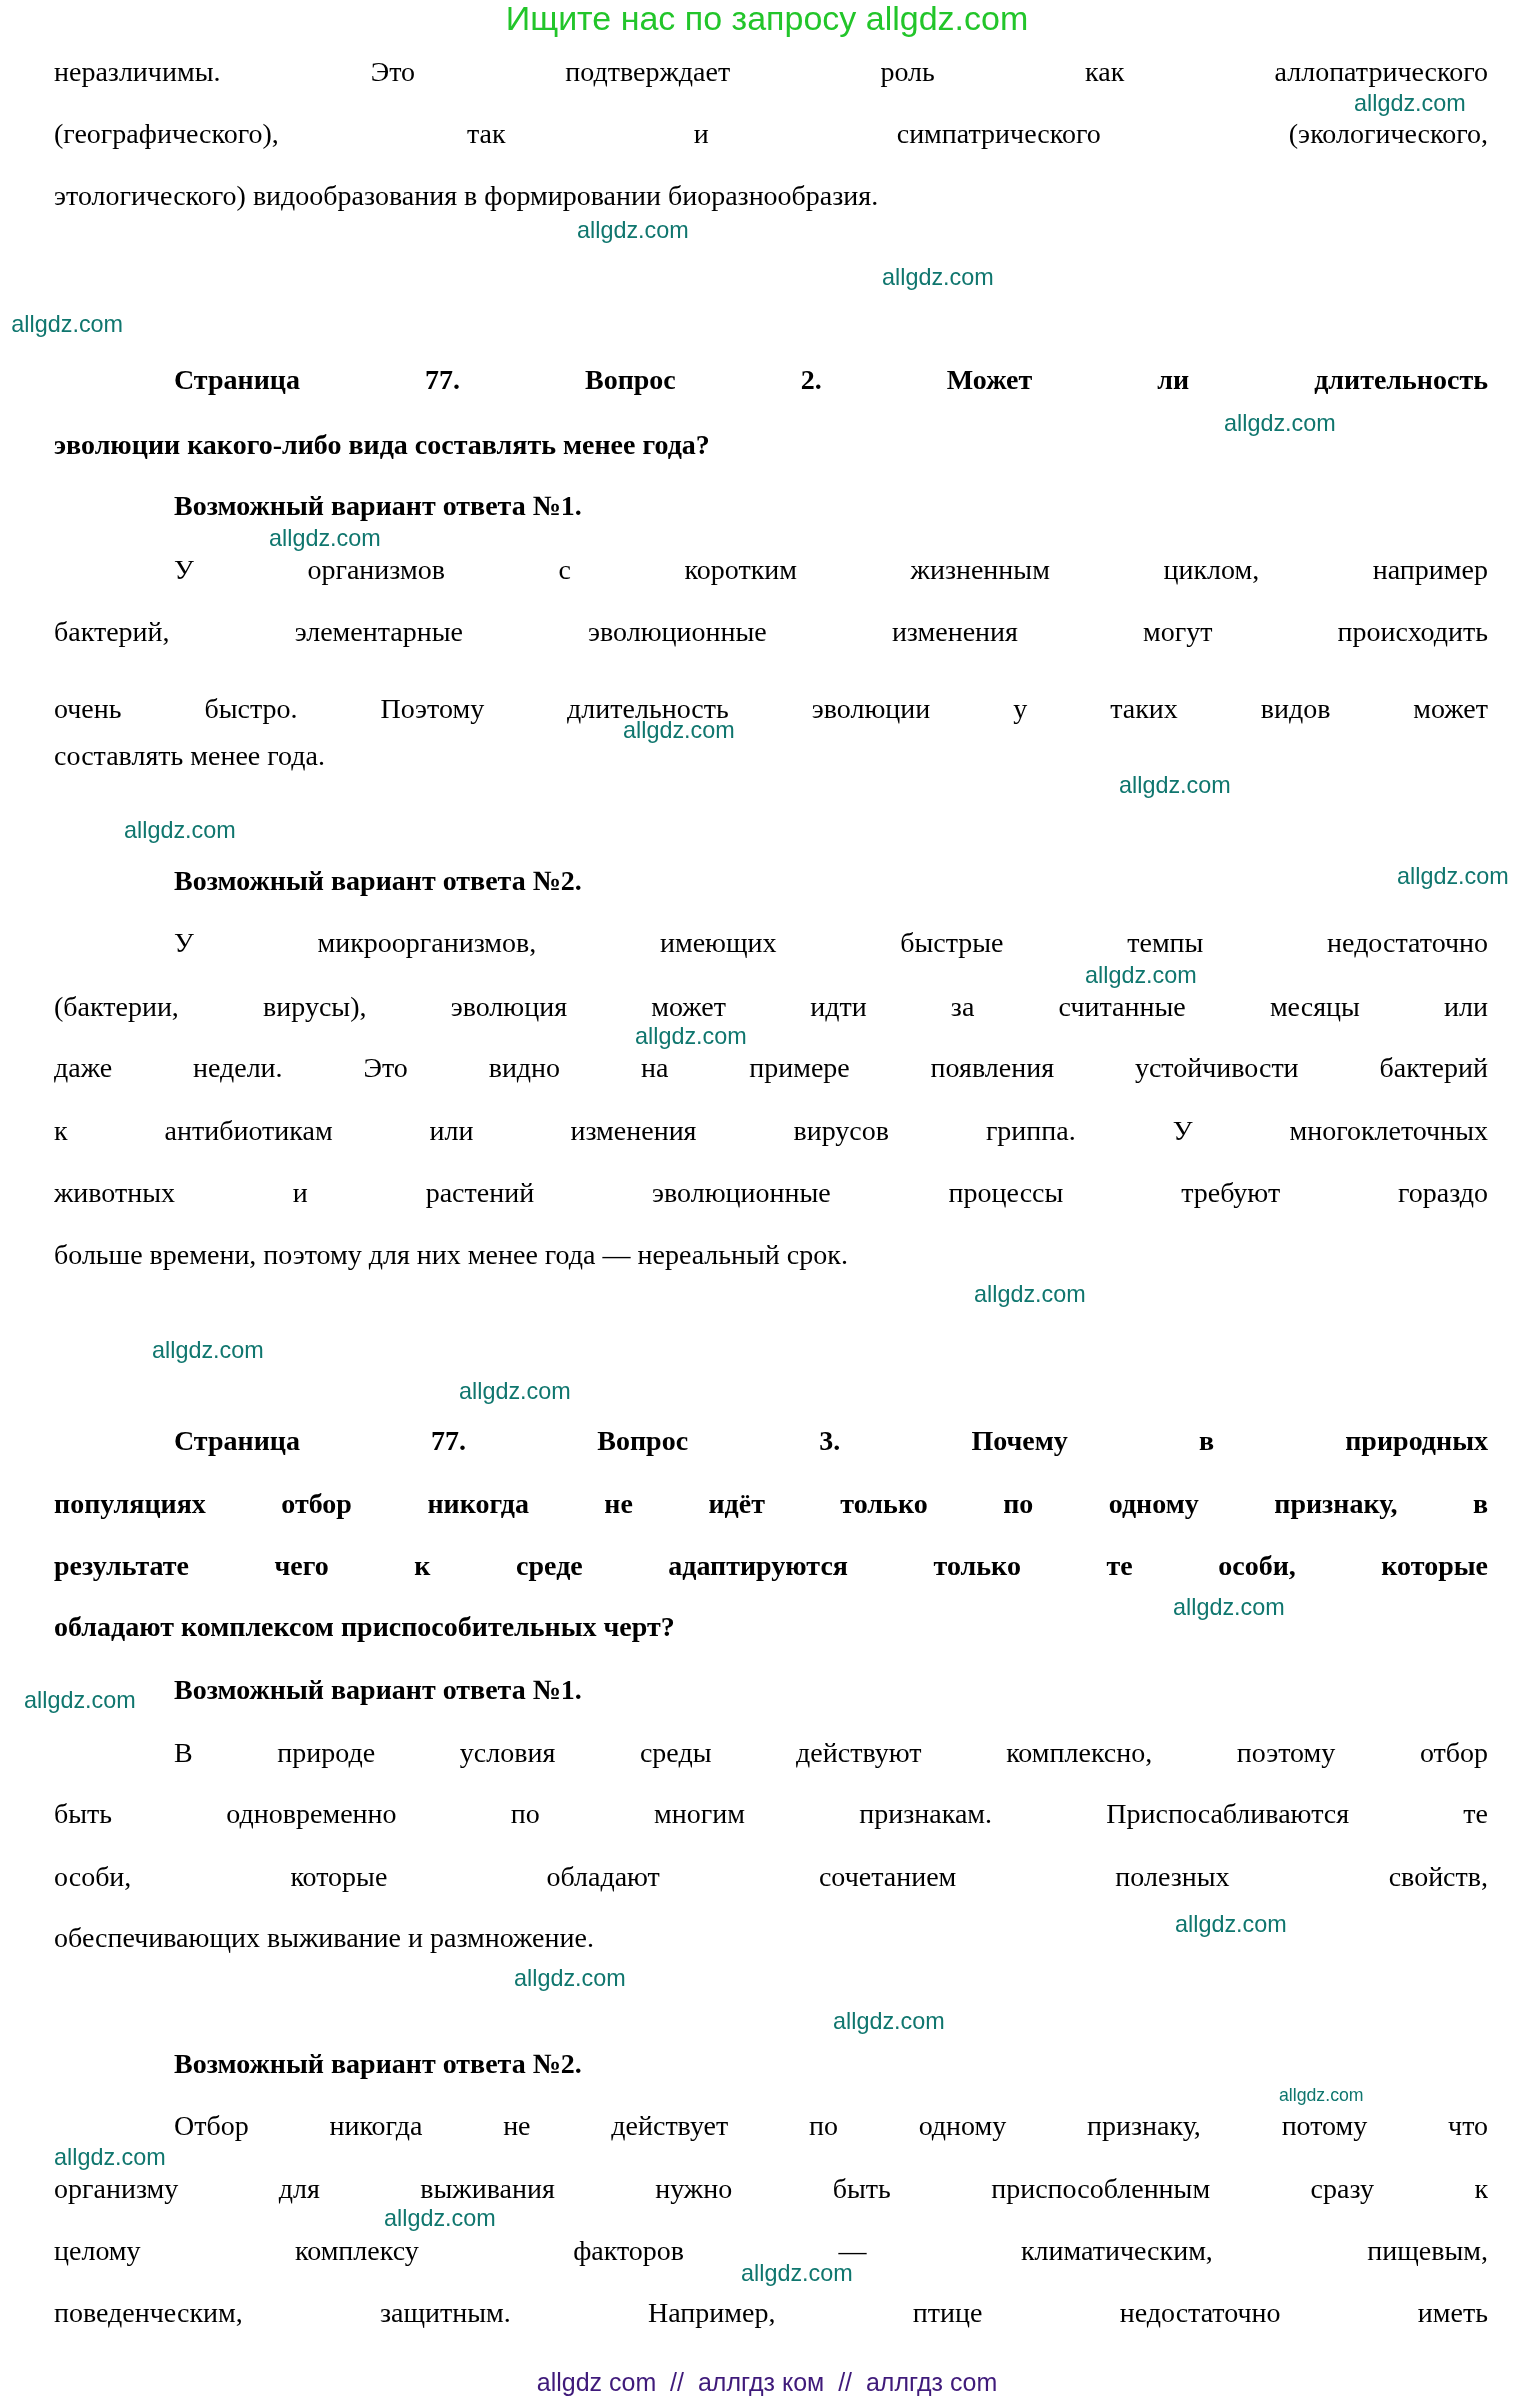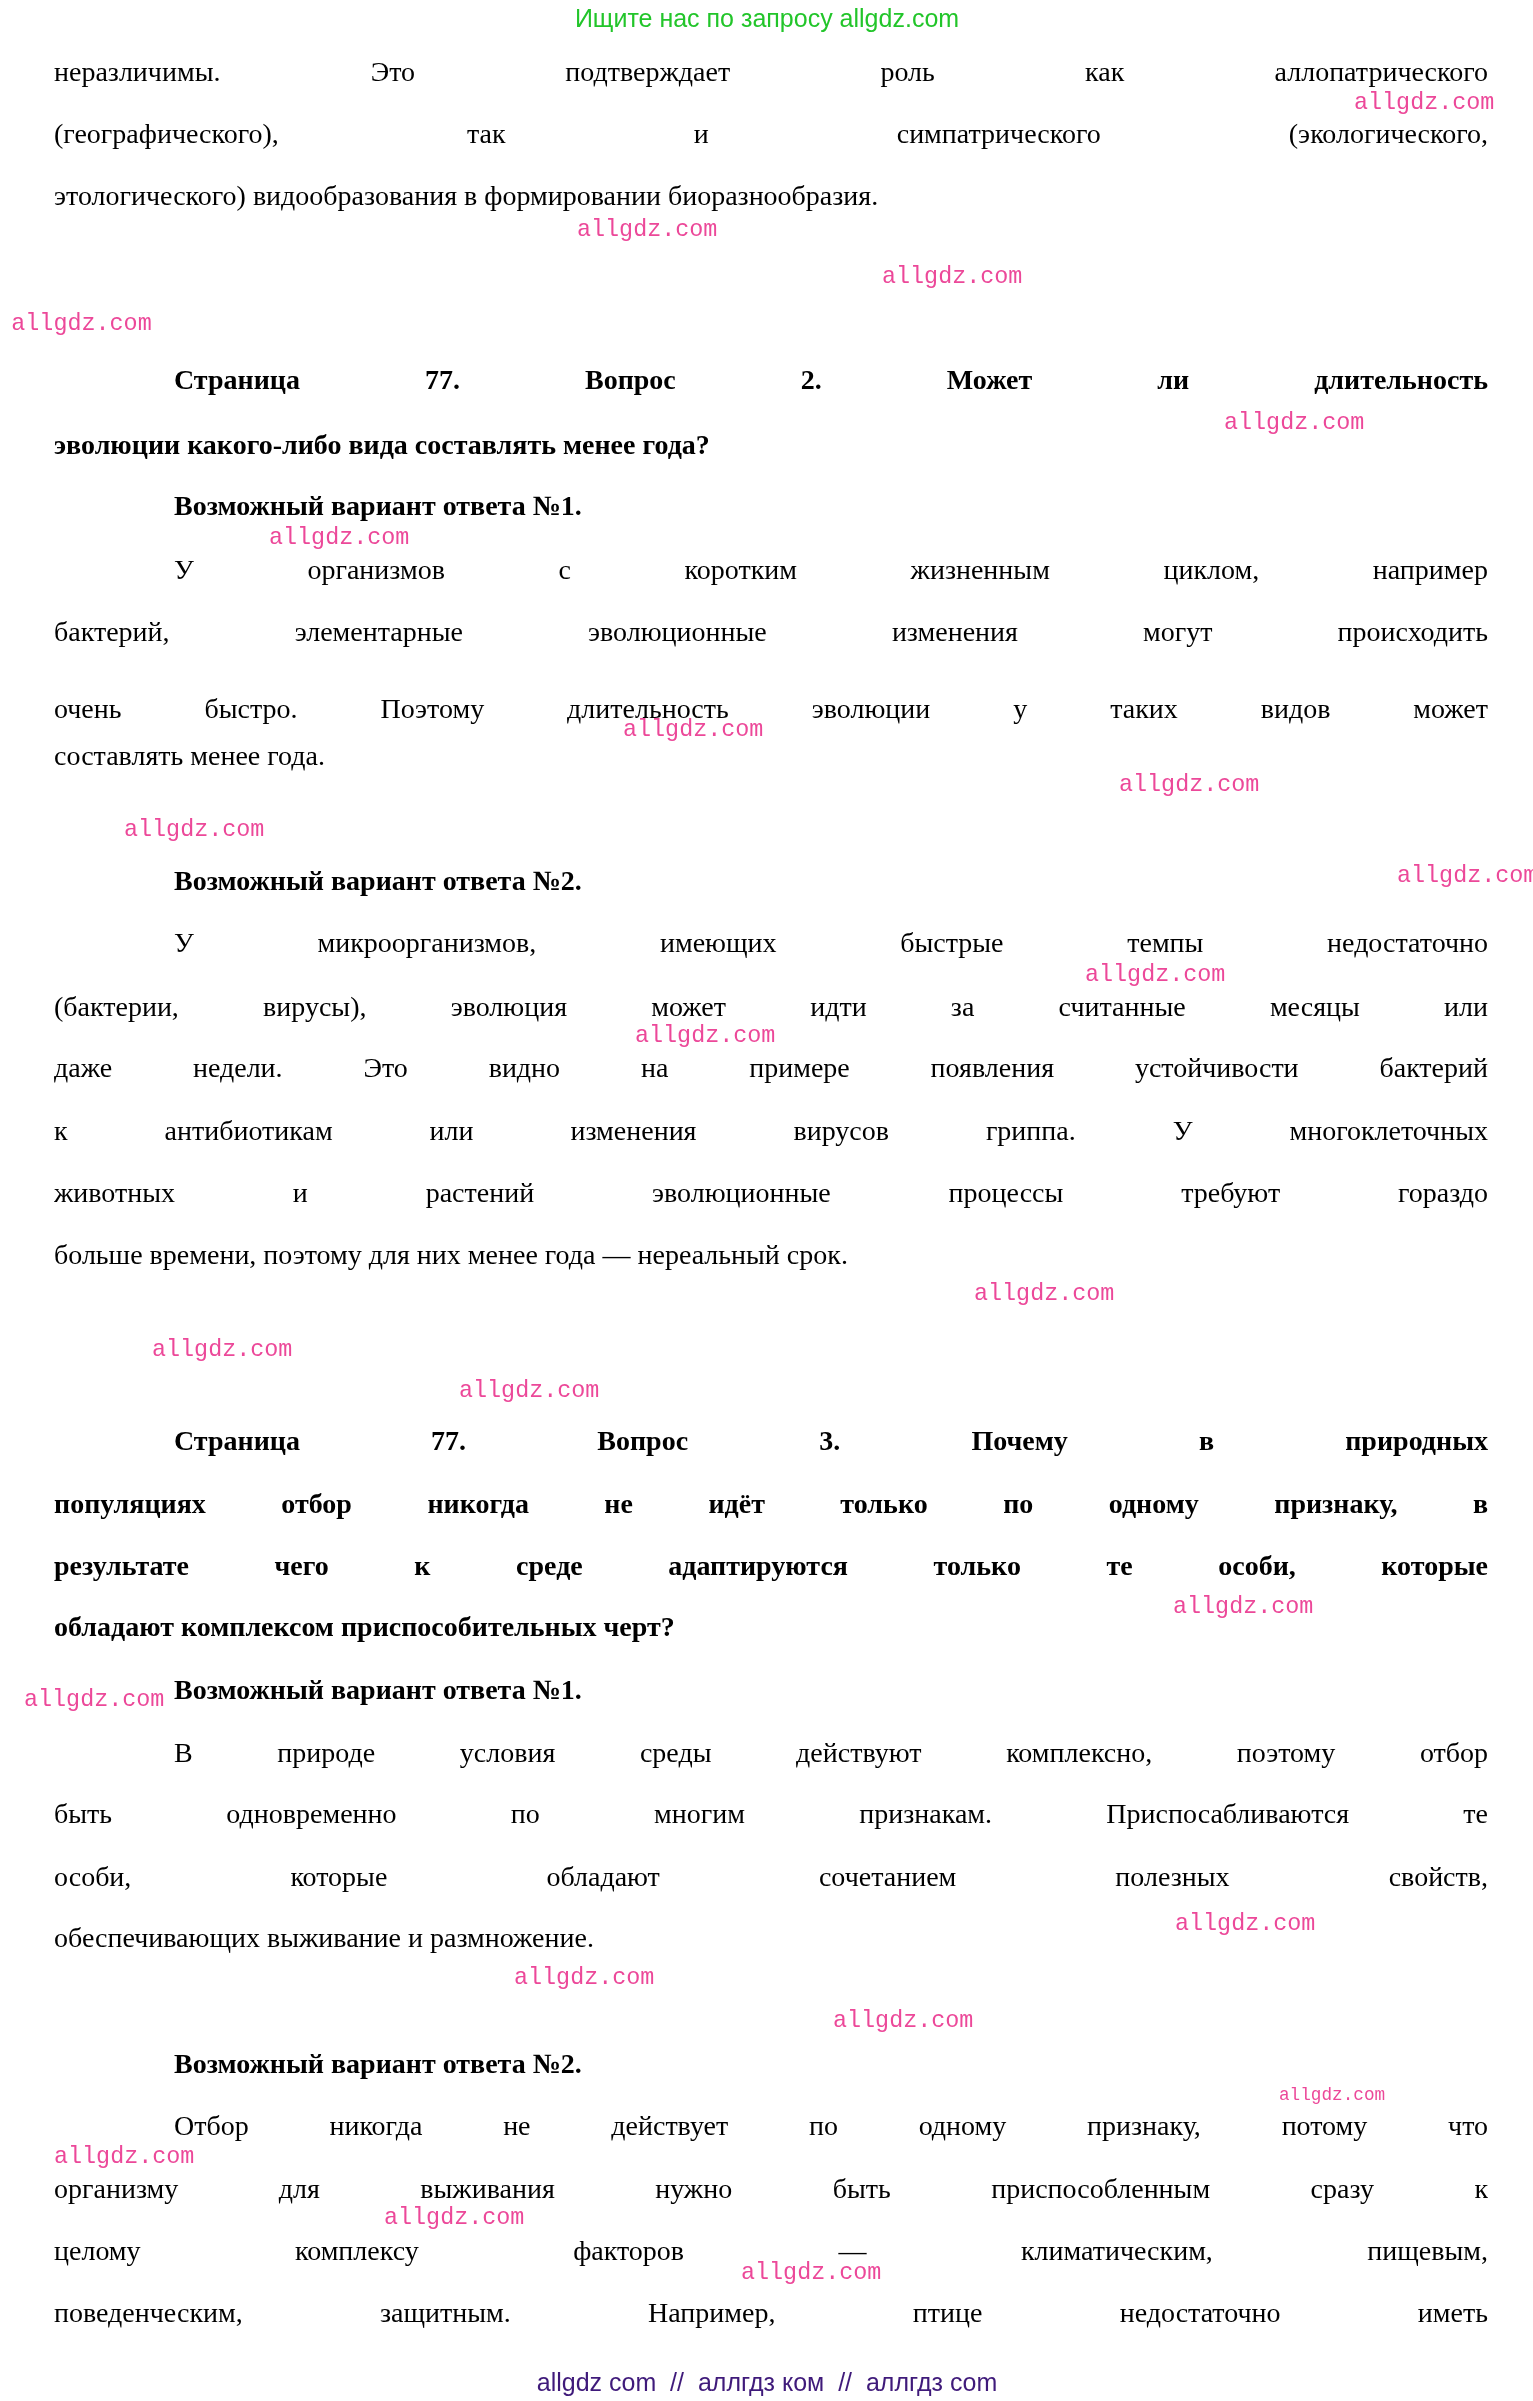--- a/index.html
+++ b/index.html
@@ -1,28 +1,28 @@
 <!DOCTYPE html>
 <html style="font-size:13px"><head>
 <meta charset="utf-8">
 <style>
   html, body { margin:0; padding:0; background:#ffffff; }
   body { width:1534px; height:2401px; position:relative; overflow:hidden; }
   .hdr { position:absolute; top:1.6px; left:0; width:1534px; text-align:center;
-         font-family:"Liberation Sans", sans-serif; font-size:25px; color:#22c52a; line-height:32px; }
+         font-family:"Liberation Sans", sans-serif; font-size:34px; color:#22c52a; line-height:32px; }
   .ftr { position:absolute; top:2366px; left:0; width:1534px; text-align:center;
          font-family:"Liberation Sans", sans-serif; font-size:25px; color:#3f1a7a; line-height:32px; white-space:pre; }
   .ln { position:absolute; left:54px; width:1434px; height:48px; line-height:48px;
         font-family:"Liberation Serif", serif; font-size:28px; color:#000;
         text-align:justify; text-align-last:justify; white-space:nowrap; }
   .ln.last { text-align-last:left; }
   .ln.ind { left:174px; width:1314px; }
   .ln.b { font-weight:bold; }
-  .wm { position:absolute; font-family:Liberation Mono, monospace; font-size:23.4px;
-        color:#ec4899; line-height:26px; white-space:nowrap; }
+  .wm { position:absolute; font-family:Liberation Sans, sans-serif; font-size:23.4px;
+        color:#0f766e; line-height:26px; white-space:nowrap; }
   .wm.sm { font-size:17.7px; line-height:19.3px; }
 </style>
 </head>
 <body>
 
 <div class="hdr">Ищите нас по запросу allgdz.com</div>
 
 <div class="ln" style="top: 48px; white-space: normal; overflow: hidden;">неразличимы. Это подтверждает роль как аллопатрического</div>
 <div class="ln" style="top: 110px; white-space: normal; overflow: hidden;">(географического), так и симпатрического (экологического,</div>
 <div class="ln last" style="top: 172px; white-space: normal; overflow: hidden;">этологического) видообразования в формировании биоразнообразия.</div>

